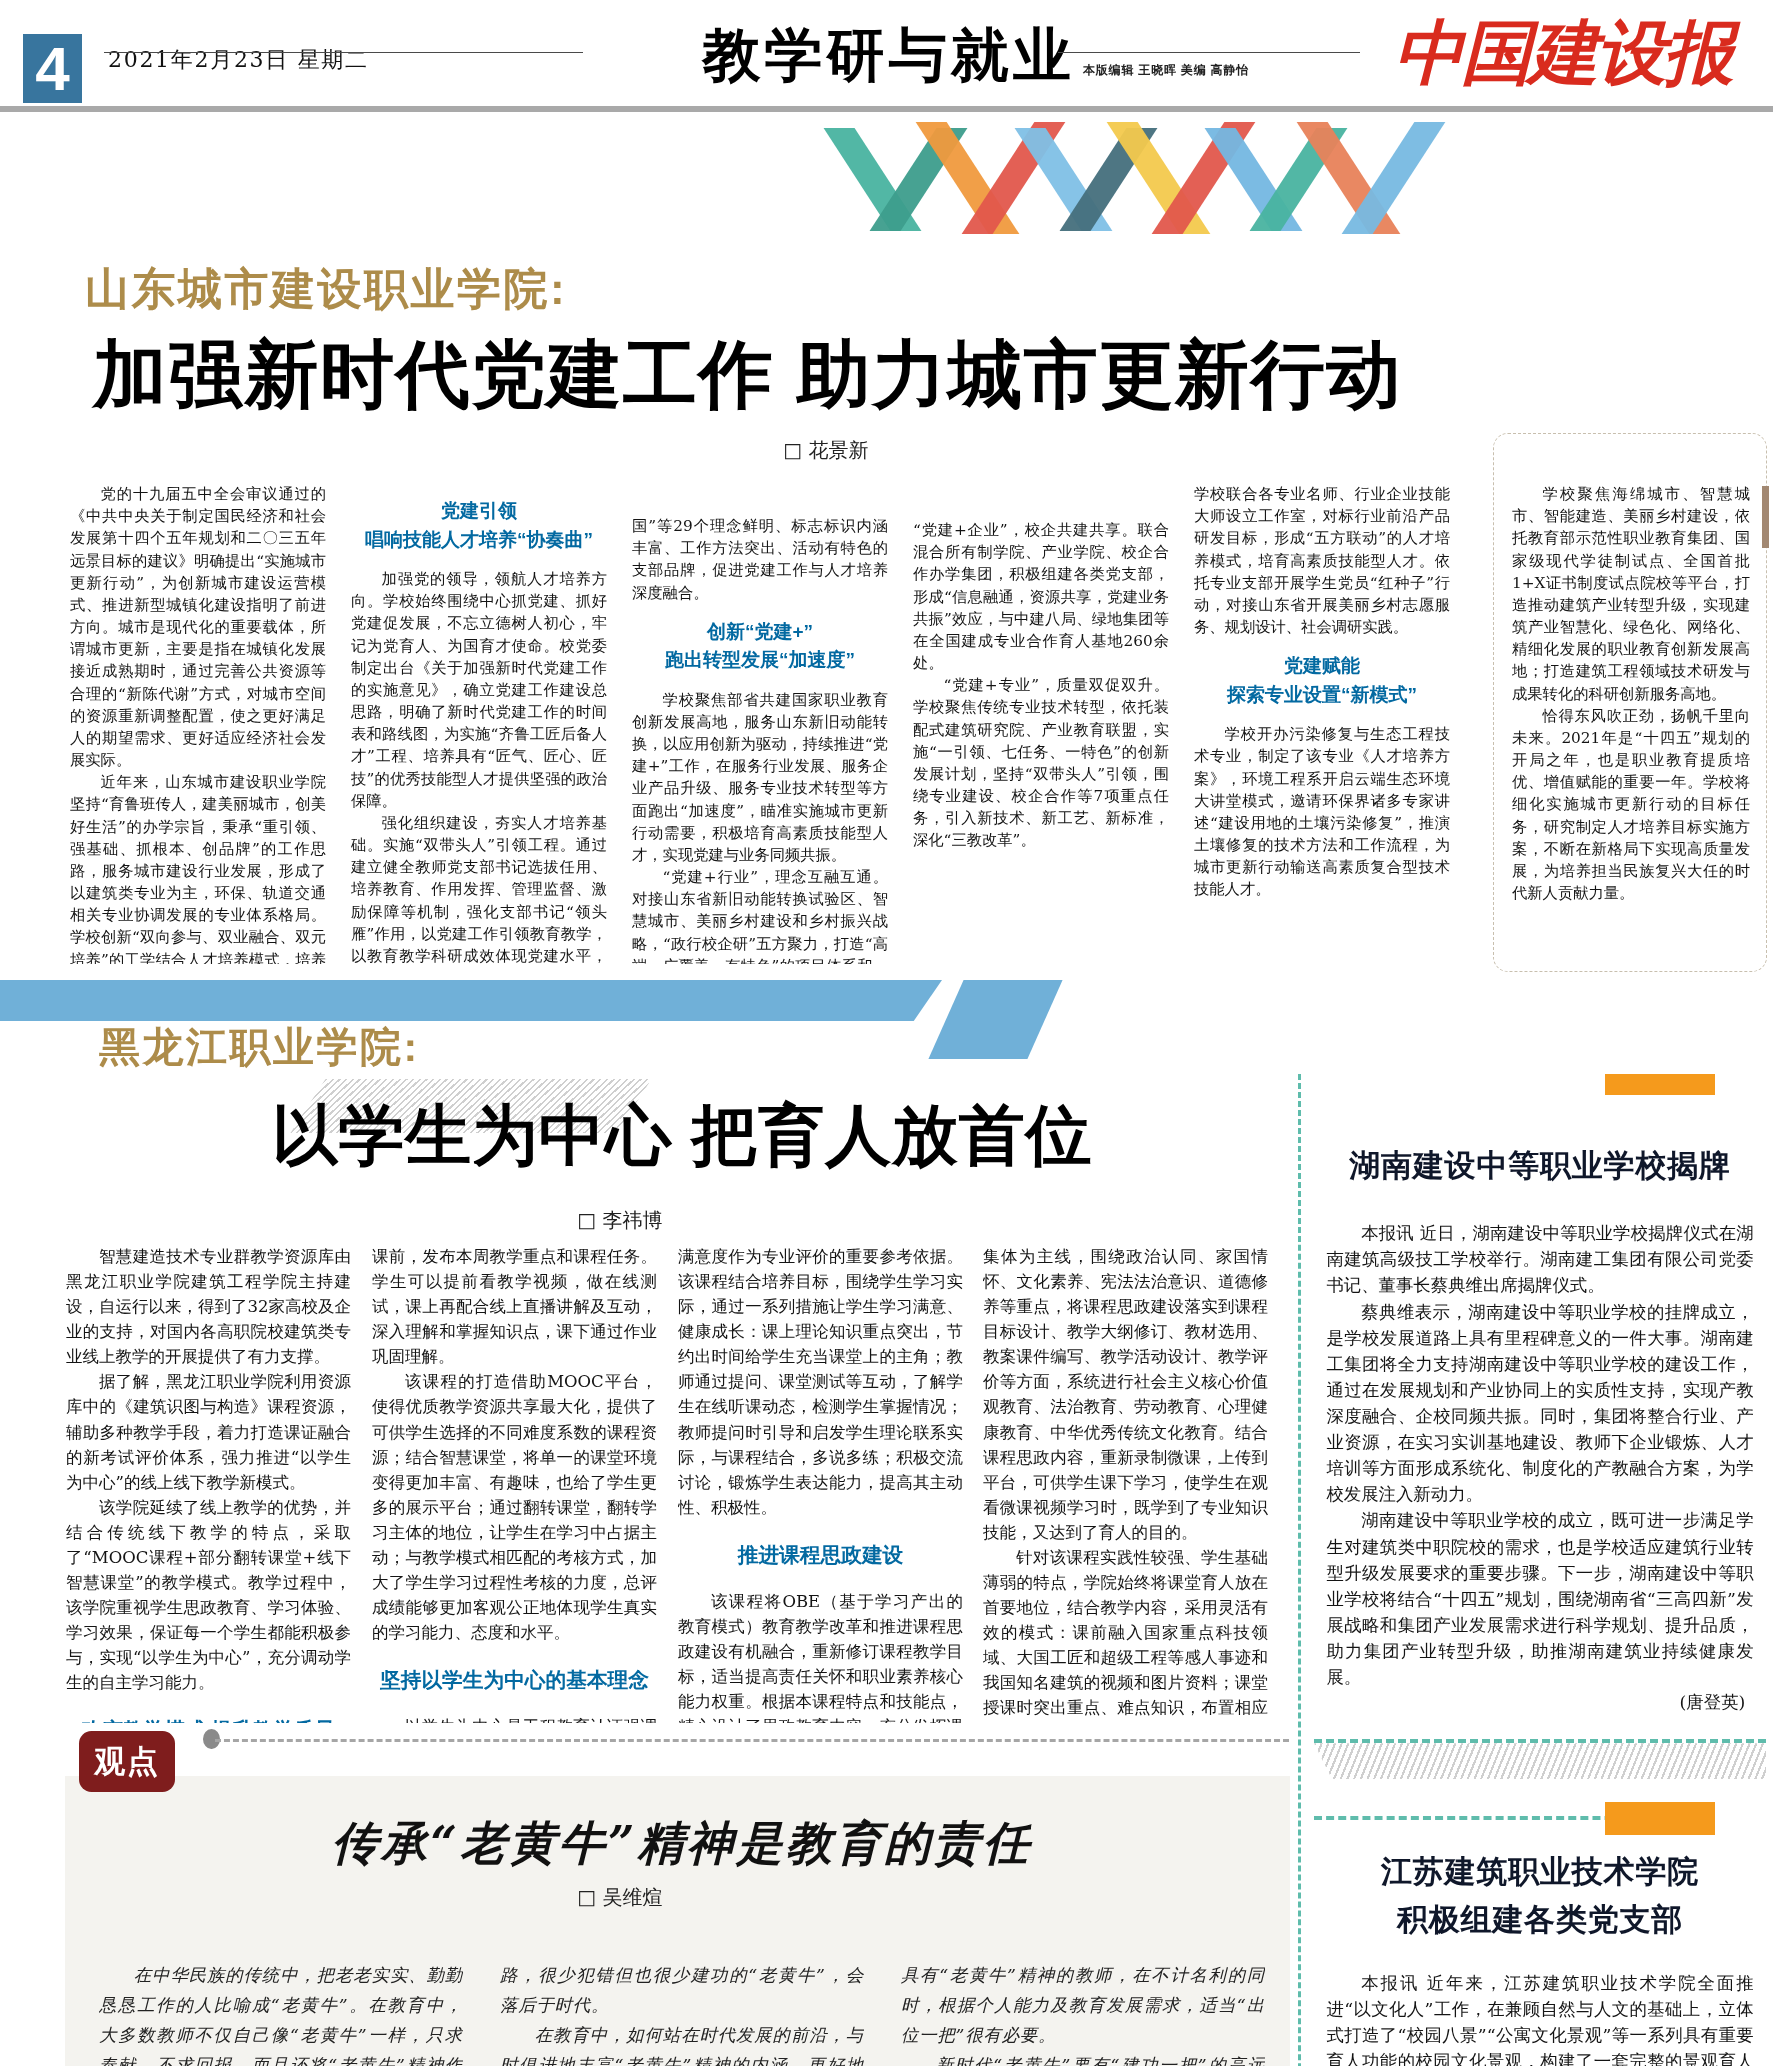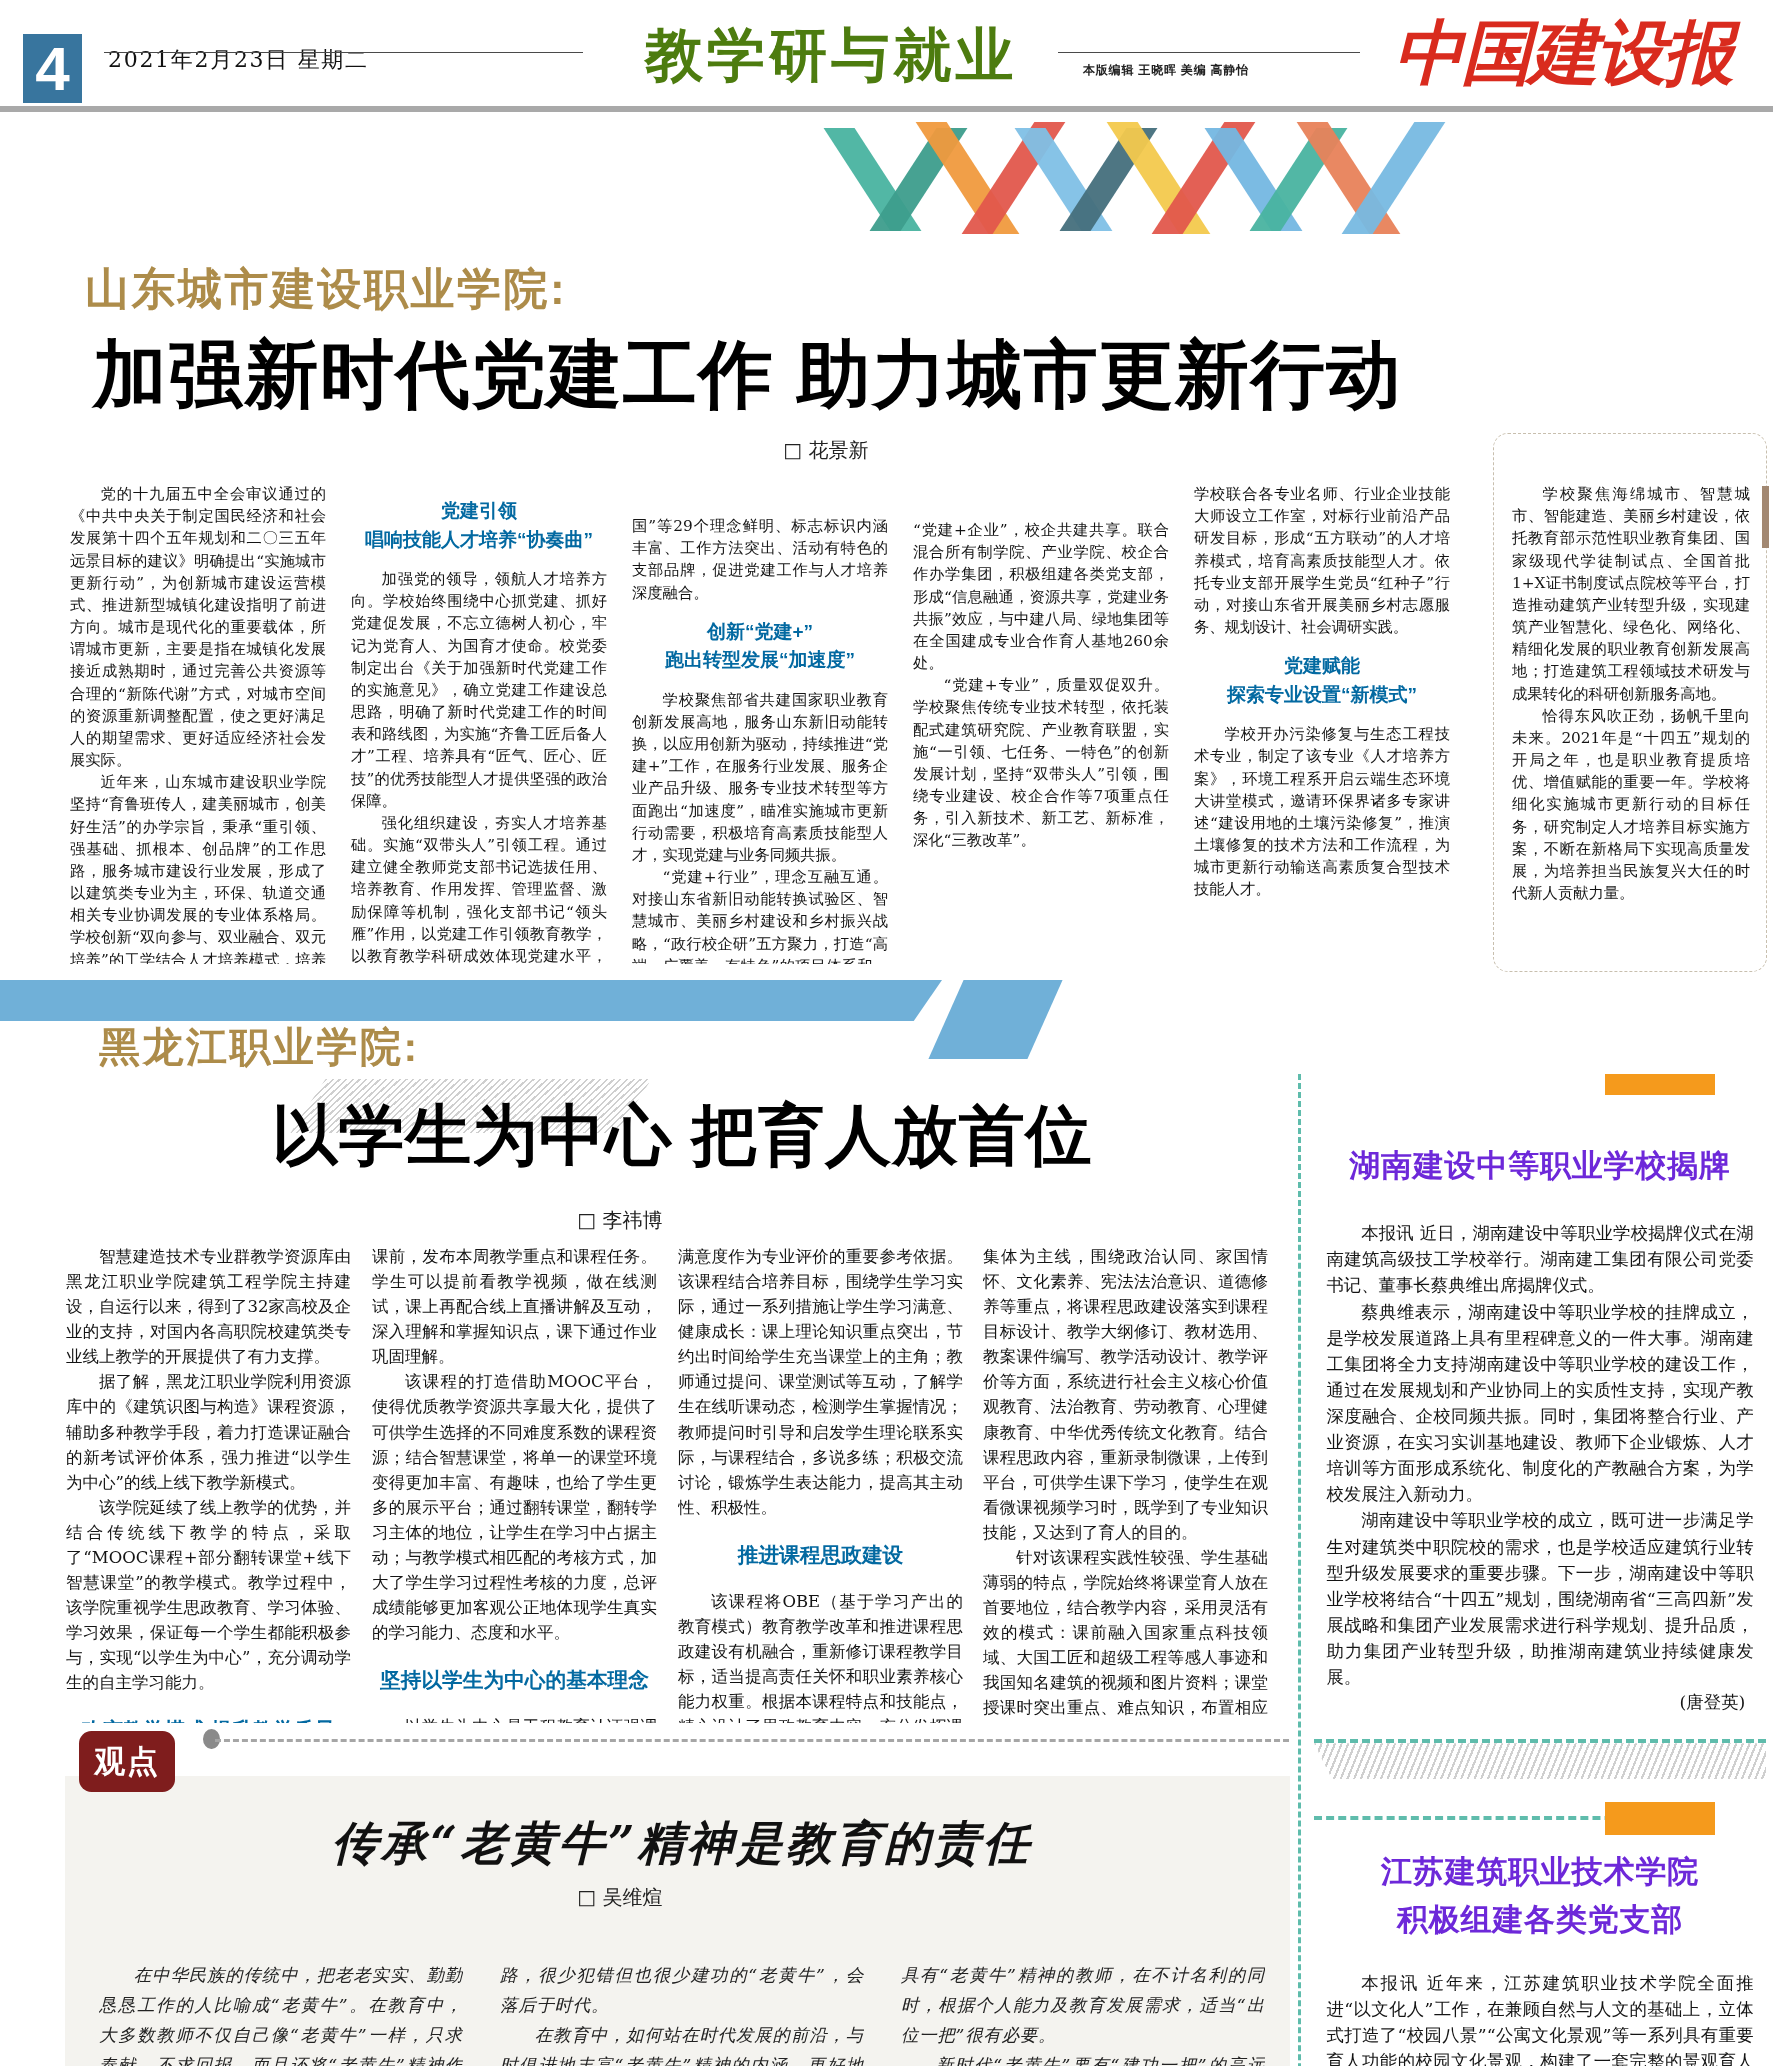--- a/index.html
+++ b/index.html
@@ -7,22 +7,22 @@
          font-family:"DejaVu Serif","Liberation Serif",serif;color:#141414;}
   .abs{position:absolute;}
   
   .pagenum-box{left:23px;top:34px;width:59px;height:69px;background:#38759e;
                display:flex;align-items:center;justify-content:center;}
   .pagenum-box span{color:#fff;font-size:62px;font-weight:bold;font-family:"Liberation Sans",sans-serif;line-height:1;}
   .date{left:108px;top:45px;font-size:22px;letter-spacing:1.7px;color:#111;}
   .hline{height:0;border-top:1.7px solid #4a4a4a;}
   .hl1{left:104px;top:52px;width:479px;}
   .hl2{left:1058px;top:52px;width:302px;}
-  .section-title{left:645px;top:16.5px;width:430px;text-align:left;font-size:58px;font-weight:900;
-                 font-family:"Liberation Sans",sans-serif;letter-spacing:4.1px;color:#4d7c0f;}
+  .section-title{left:645px;top:16.5px;width:430px;text-align:right;font-size:58px;font-weight:900;
+                 font-family:"Liberation Sans",sans-serif;letter-spacing:4.1px;color:#000000;}
   .editors{left:1083px;top:62px;width:496px;font-size:12px;font-weight:bold;color:#222;
            font-family:"Liberation Sans",sans-serif;letter-spacing:0.8px;}
   .masthead{left:1360px;top:7.4px;width:405px;text-align:center;font-size:70px;font-weight:900;
             font-style:italic;color:#d92b1e;font-family:"DejaVu Serif",serif;letter-spacing:-2.5px;white-space:nowrap;}
   .gray-bar{left:0;top:106px;width:1773px;height:5.8px;background:#a9a9a9;}
   
   .rb{position:absolute;width:31px;opacity:.95;}
   
   .col{position:absolute;overflow:hidden;text-align:justify;}
   .col p{margin:0;text-indent:2em;}
@@ -50,21 +50,21 @@
   .a2-kicker{left:99px;top:1020px;font-size:41px;}
   .a2-headline{left:178px;top:1091px;width:1008px;font-size:66px;text-align:center;letter-spacing:0.8px;}
   .a2-byline{left:496px;top:1207px;width:248px;}
   
   .vdash{left:1298px;top:1074px;width:0;height:1355px;border-left:3.3px dashed #5fbcac;}
   .tdash{border-top:4.1px dashed #5fbcac;height:0;}
   
   .sidebar{left:1314px;top:1058px;width:452px;}
   .sidebar .orange-bar{width:110px;height:21.5px;background:#f59a1c;margin-left:291px;}
   .sb-title{font-size:31px;font-weight:900;font-family:"Liberation Sans",sans-serif;text-align:center;
-            color:#6d28d9;letter-spacing:0.8px;}
+            color:#0f172a;letter-spacing:0.8px;}
   .sb-body{text-align:justify;}
   .sb-body p{margin:0;text-indent:2em;font-size:17.4px;line-height:1.5;}
   .sb-sig{text-align:right;font-size:17.4px;padding-right:8.3px;}
   .sb-hatch{height:36px;clip-path:polygon(0 0,100% 0,100% 100%,4% 100%);}
   
   .vp-panel{left:65px;top:1776px;width:1225px;height:661px;background:#f4f3ef;}
   .vp-tab{left:79px;top:1731px;width:96px;height:61px;background:#7f1d1d;border-radius:12.4px;
           display:flex;align-items:center;justify-content:center;}
   .vp-tab span{color:#fff;font-size:31px;font-weight:bold;font-family:"Liberation Sans",sans-serif;letter-spacing:1.7px;}
   .vp-leader{left:215px;top:1739px;width:1074px;height:0;border-top:3.3px dashed #a6a6a6;}

